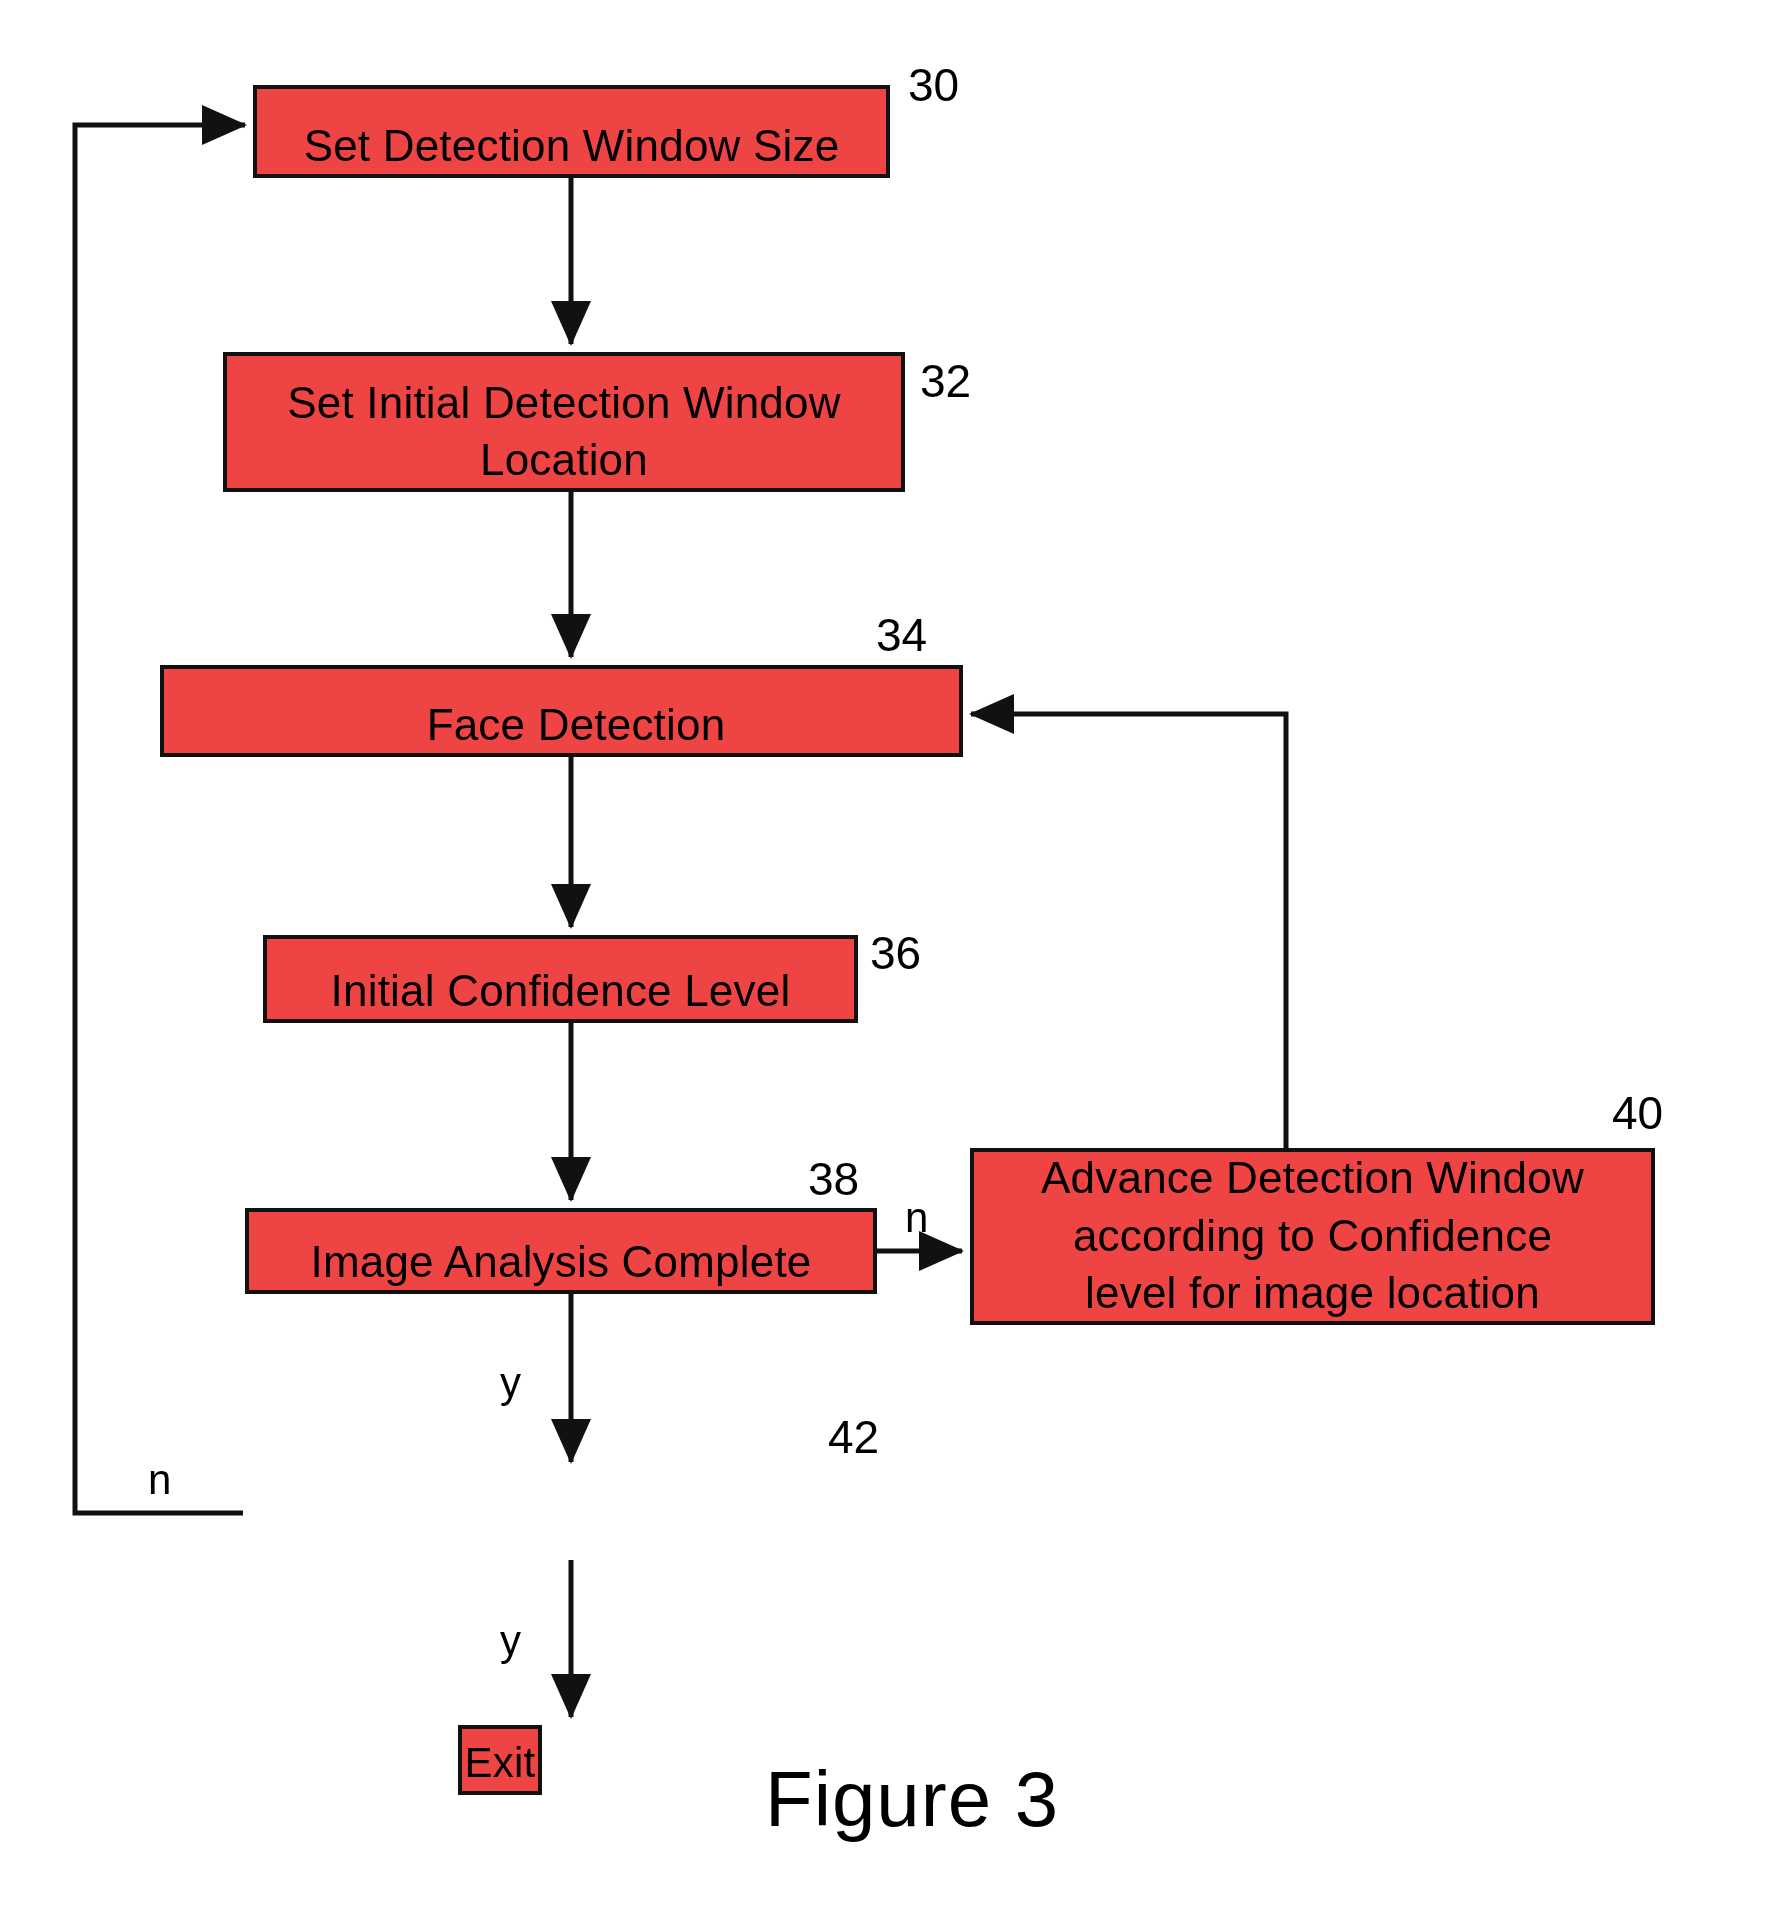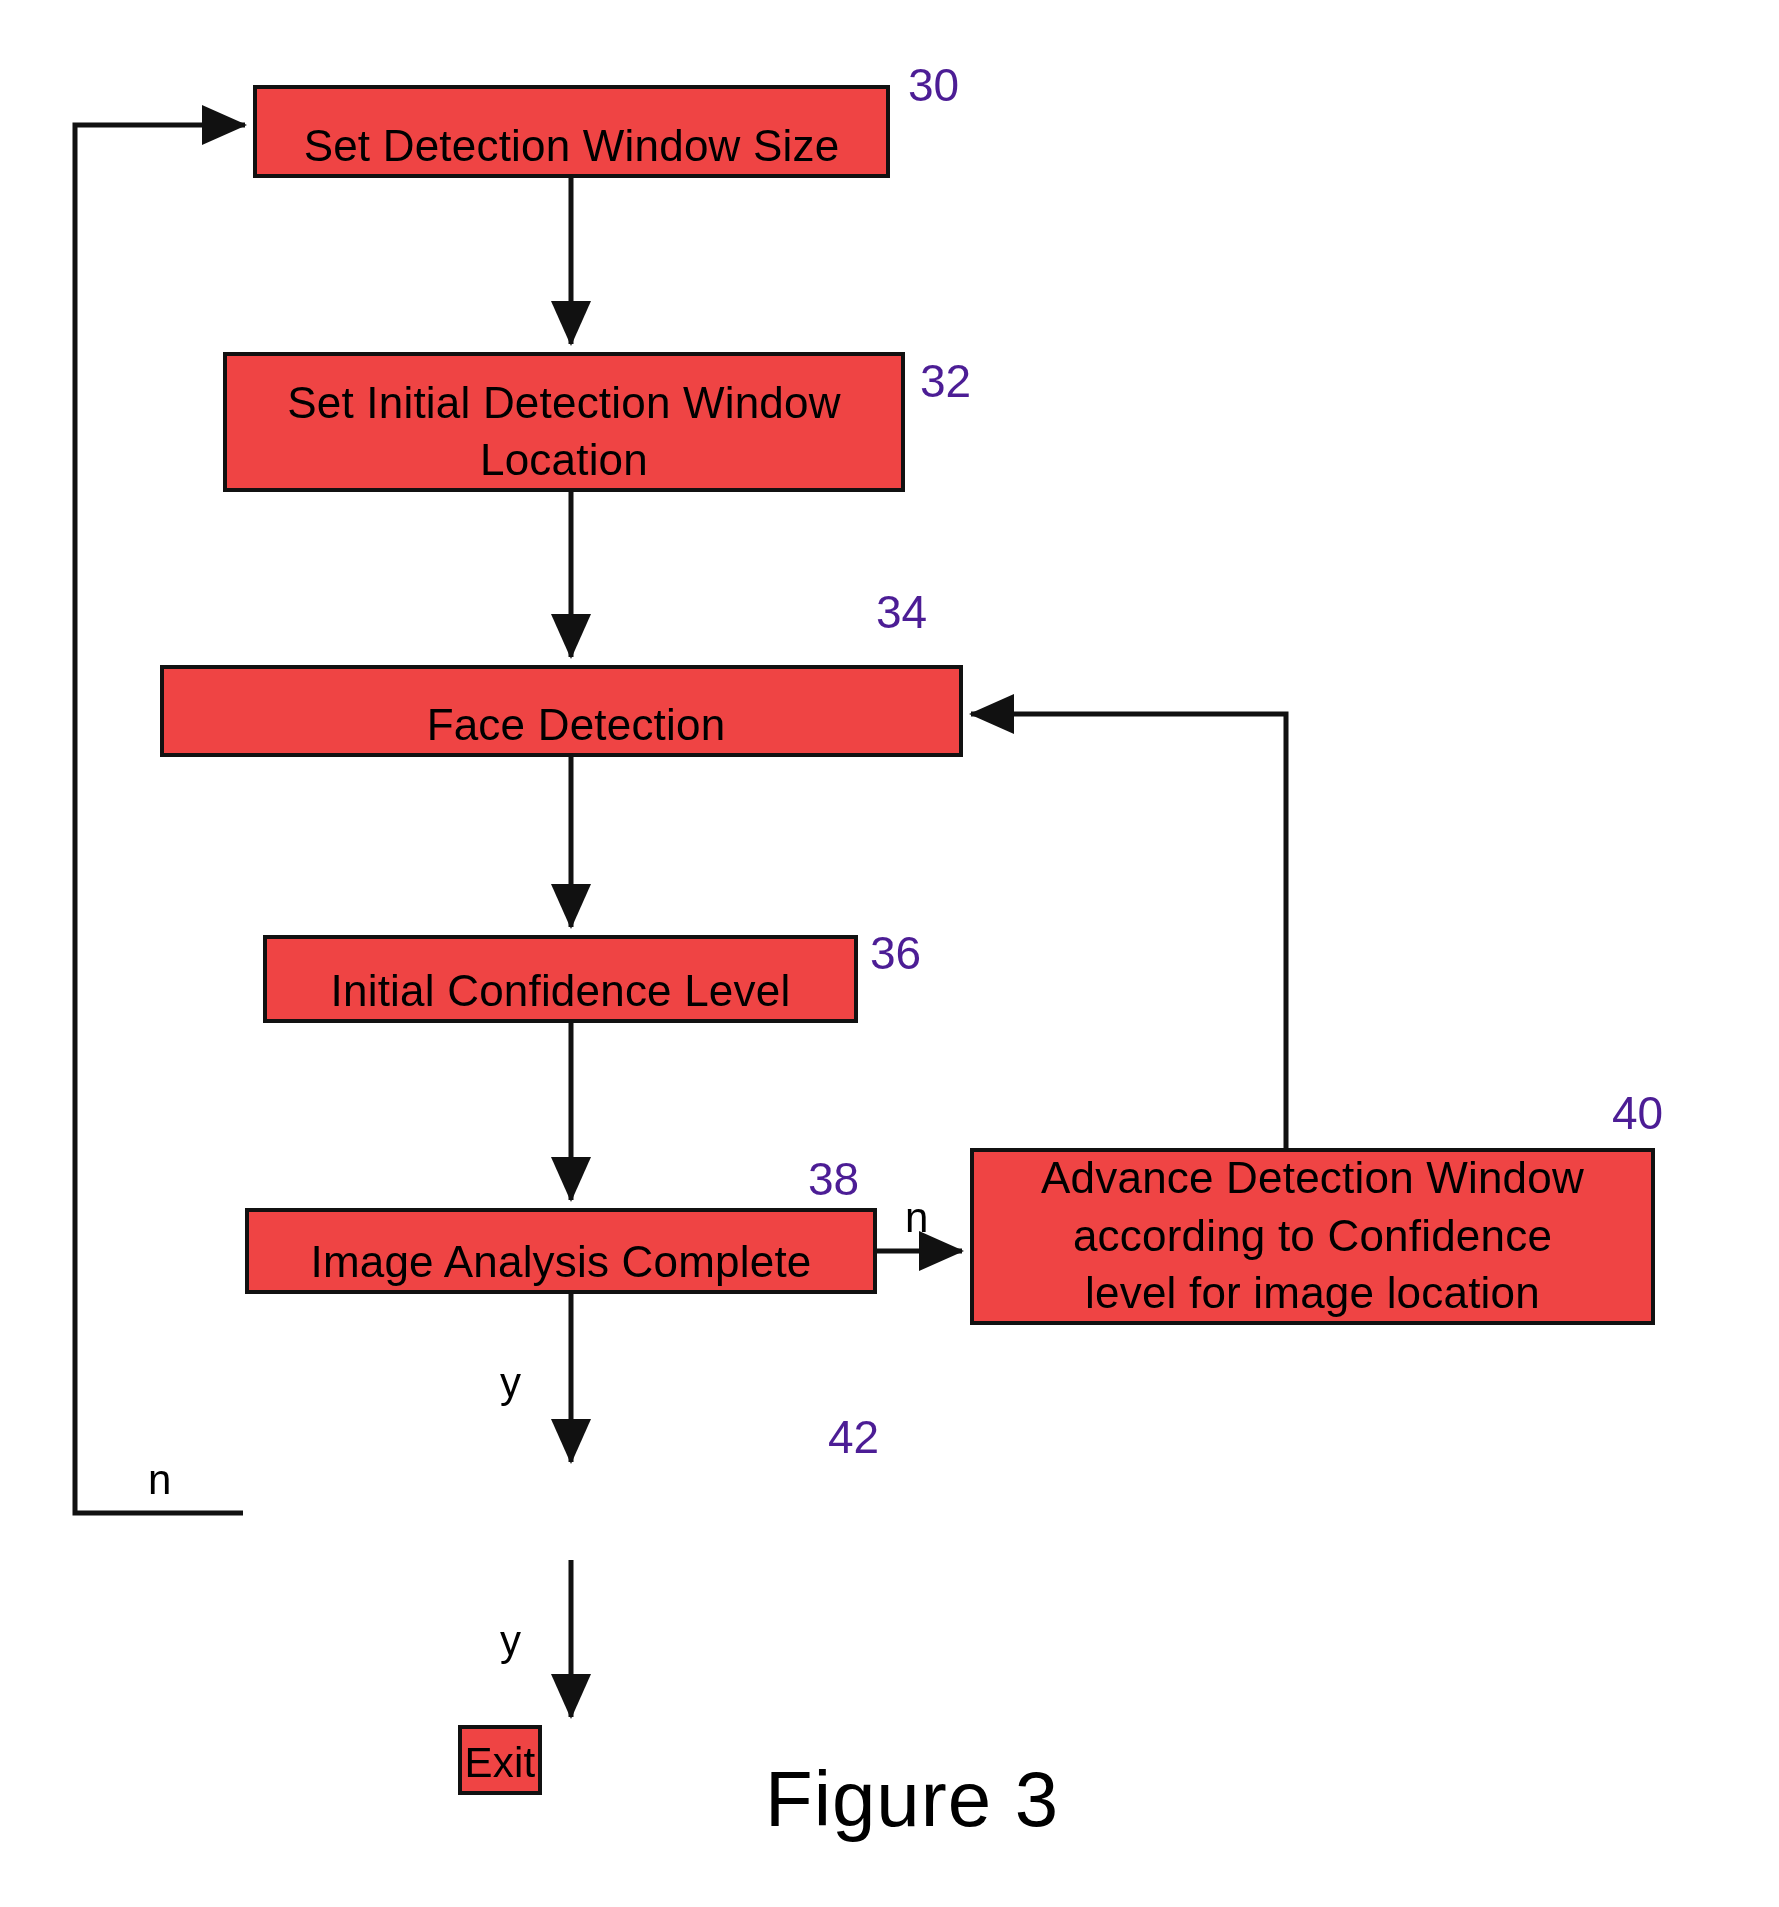--- a/index.html
+++ b/index.html
@@ -40,21 +40,21 @@
   .node .txt {
     display: block;
     padding: 0 10px;
     white-space: pre-line;
   }
   .refnum {
     position: absolute;
     font-size: 46px;
     font-weight: 400;
     line-height: 1;
-    color: #4c1d95;
+    color: #000000;
     white-space: nowrap;
   }
   .edgelabel {
     position: absolute;
     font-size: 42px;
     line-height: 1;
     color: #000000;
     white-space: nowrap;
   }
   .figcaption {
@@ -72,21 +72,21 @@
   #node-34 { left: 160px; top: 665px;  width: 803px; height: 92px;  font-size: 44px; padding-left: 29px; }
   #node-36 { left: 263px; top: 935px;  width: 595px; height: 88px;  font-size: 44px; }
   #node-38 { left: 245px; top: 1208px; width: 632px; height: 86px;  font-size: 44px; }
   #node-40 { left: 970px; top: 1148px; width: 685px; height: 177px; font-size: 44px; }
   #node-42 { left: 243px; top: 1470px; width: 647px; height: 90px;  font-size: 44px; }
   #node-exit { left: 458px; top: 1725px; width: 84px; height: 70px; font-size: 42px; }
 
   
   #ref-30 { left: 908px; top: 62px; }
   #ref-32 { left: 920px; top: 358px; }
-  #ref-34 { left: 876px; top: 589px; }
+  #ref-34 { left: 876px; top: 612px; }
   #ref-36 { left: 870px; top: 930px; }
   #ref-38 { left: 808px; top: 1156px; }
   #ref-40 { left: 1612px; top: 1090px; }
   #ref-42 { left: 828px; top: 1414px; }
 
   
   #lbl-n-38 { left: 905px; top: 1197px; }
   #lbl-y-38 { left: 500px; top: 1362px; }
   #lbl-n-42 { left: 148px; top: 1459px; }
   #lbl-y-42 { left: 500px; top: 1620px; }

